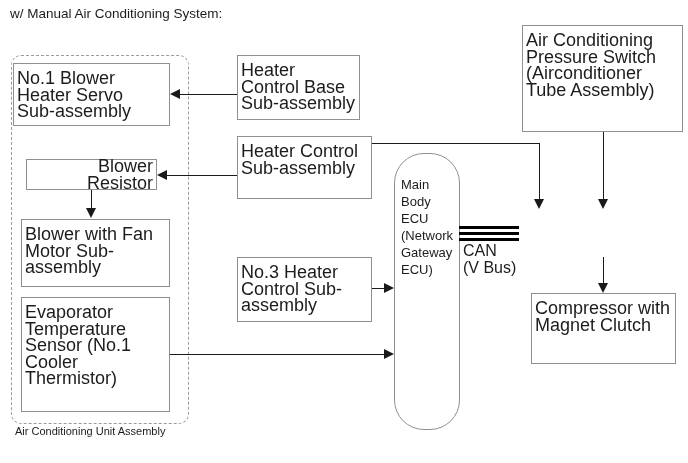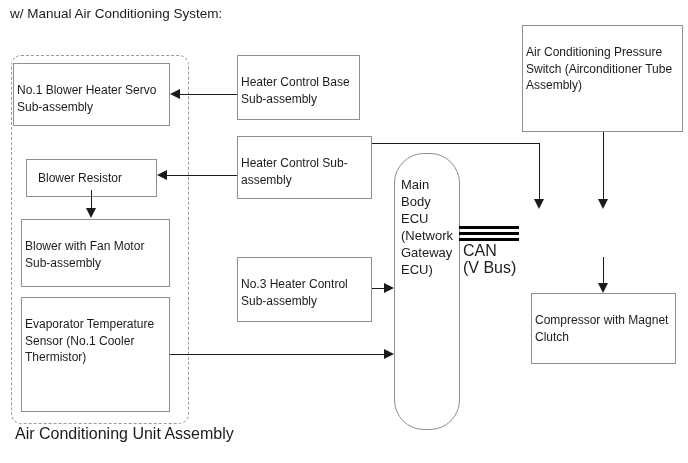--- a/index.html
+++ b/index.html
@@ -11,25 +11,25 @@
     font-family:"Liberation Sans", sans-serif; color:var(--text); overflow:hidden;
   }
   .title{
     position:absolute; left:10px; top:6px; font-size:13.5px; white-space:nowrap;
   }
   .group{
     position:absolute; left:11px; top:55px; width:176px; height:367px;
     border:1px dashed #9a9a9a; border-radius:10px; background:transparent;
   }
   .group-label{
-    position:absolute; left:15px; top:425px; font-size:16px; white-space:nowrap;
+    position:absolute; left:15px; top:425px; font-size:11px; white-space:nowrap;
   }
   .node{
     position:absolute; background:#fff; border:1px solid var(--box-border);
-    font-size:12px; line-height:16.5px; padding:18px 3px; box-sizing:border-box;
+    font-size:18px; line-height:16.5px; padding:6px 3px; box-sizing:border-box;
   }
   .capsule{
     position:absolute; background:#fff; border:1px solid var(--box-border);
     font-size:13px; line-height:17px; box-sizing:border-box;
   }
   .mbecu{ left:394px; top:153px; width:66px; height:277px; border-radius:30px;
           padding:22px 4px 0 6px; }
   .ecm{ left:518px; top:209px; width:158px; height:48px; border-radius:24px;
         text-align:center; padding-top:7px; }
   .resistor-box{ display:flex; align-items:center; padding-left:11px;text-align:right; }

